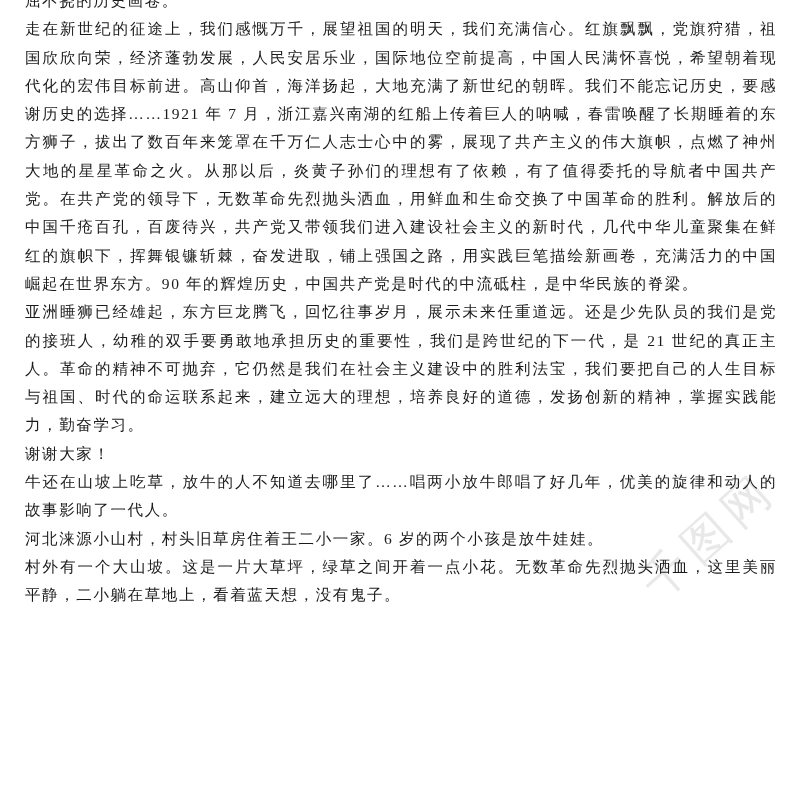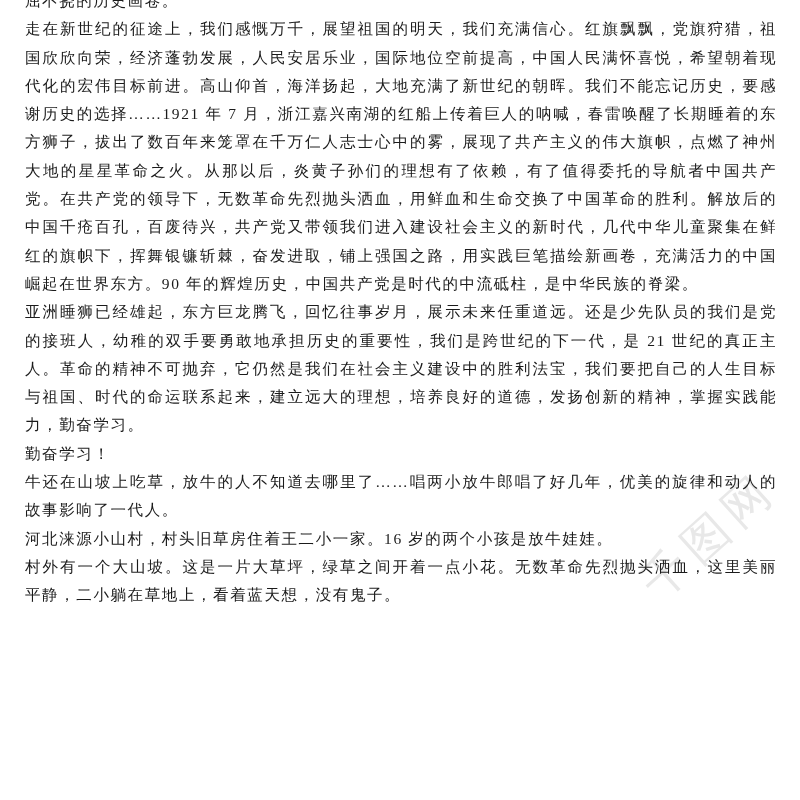--- a/index.html
+++ b/index.html
@@ -52,18 +52,18 @@
 </style>
 </head>
 <body>
 
 <div class="page">
   <div class="watermark">千图网</div>
   <div class="content">
     <p>屈不挠的历史画卷。</p>
     <p>走在新世纪的征途上，我们感慨万千，展望祖国的明天，我们充满信心。红旗飘飘，党旗狩猎，祖国欣欣向荣，经济蓬勃发展，人民安居乐业，国际地位空前提高，中国人民满怀喜悦，希望朝着现代化的宏伟目标前进。高山仰首，海洋扬起，大地充满了新世纪的朝晖。我们不能忘记历史，要感谢历史的选择……1921 年 7 月，浙江嘉兴南湖的红船上传着巨人的呐喊，春雷唤醒了长期睡着的东方狮子，拔出了数百年来笼罩在千万仁人志士心中的雾，展现了共产主义的伟大旗帜，点燃了神州大地的星星革命之火。从那以后，炎黄子孙们的理想有了依赖，有了值得委托的导航者中国共产党。在共产党的领导下，无数革命先烈抛头洒血，用鲜血和生命交换了中国革命的胜利。解放后的中国千疮百孔，百废待兴，共产党又带领我们进入建设社会主义的新时代，几代中华儿童聚集在鲜红的旗帜下，挥舞银镰斩棘，奋发进取，铺上强国之路，用实践巨笔描绘新画卷，充满活力的中国崛起在世界东方。90 年的辉煌历史，中国共产党是时代的中流砥柱，是中华民族的脊梁。</p>
     <p>亚洲睡狮已经雄起，东方巨龙腾飞，回忆往事岁月，展示未来任重道远。还是少先队员的我们是党的接班人，幼稚的双手要勇敢地承担历史的重要性，我们是跨世纪的下一代，是 21 世纪的真正主人。革命的精神不可抛弃，它仍然是我们在社会主义建设中的胜利法宝，我们要把自己的人生目标与祖国、时代的命运联系起来，建立远大的理想，培养良好的道德，发扬创新的精神，掌握实践能力，勤奋学习。</p>
-    <p>勤奋学习！</p>
+    <p>谢谢大家！</p>
     <p>牛还在山坡上吃草，放牛的人不知道去哪里了……唱两小放牛郎唱了好几年，优美的旋律和动人的故事影响了一代人。</p>
-    <p>河北涞源小山村，村头旧草房住着王二小一家。16 岁的两个小孩是放牛娃娃。</p>
+    <p>河北涞源小山村，村头旧草房住着王二小一家。6 岁的两个小孩是放牛娃娃。</p>
     <p>村外有一个大山坡。这是一片大草坪，绿草之间开着一点小花。无数革命先烈抛头洒血，这里美丽平静，二小躺在草地上，看着蓝天想，没有鬼子。</p>
   </div>
 </div>
 
 </body></html>

